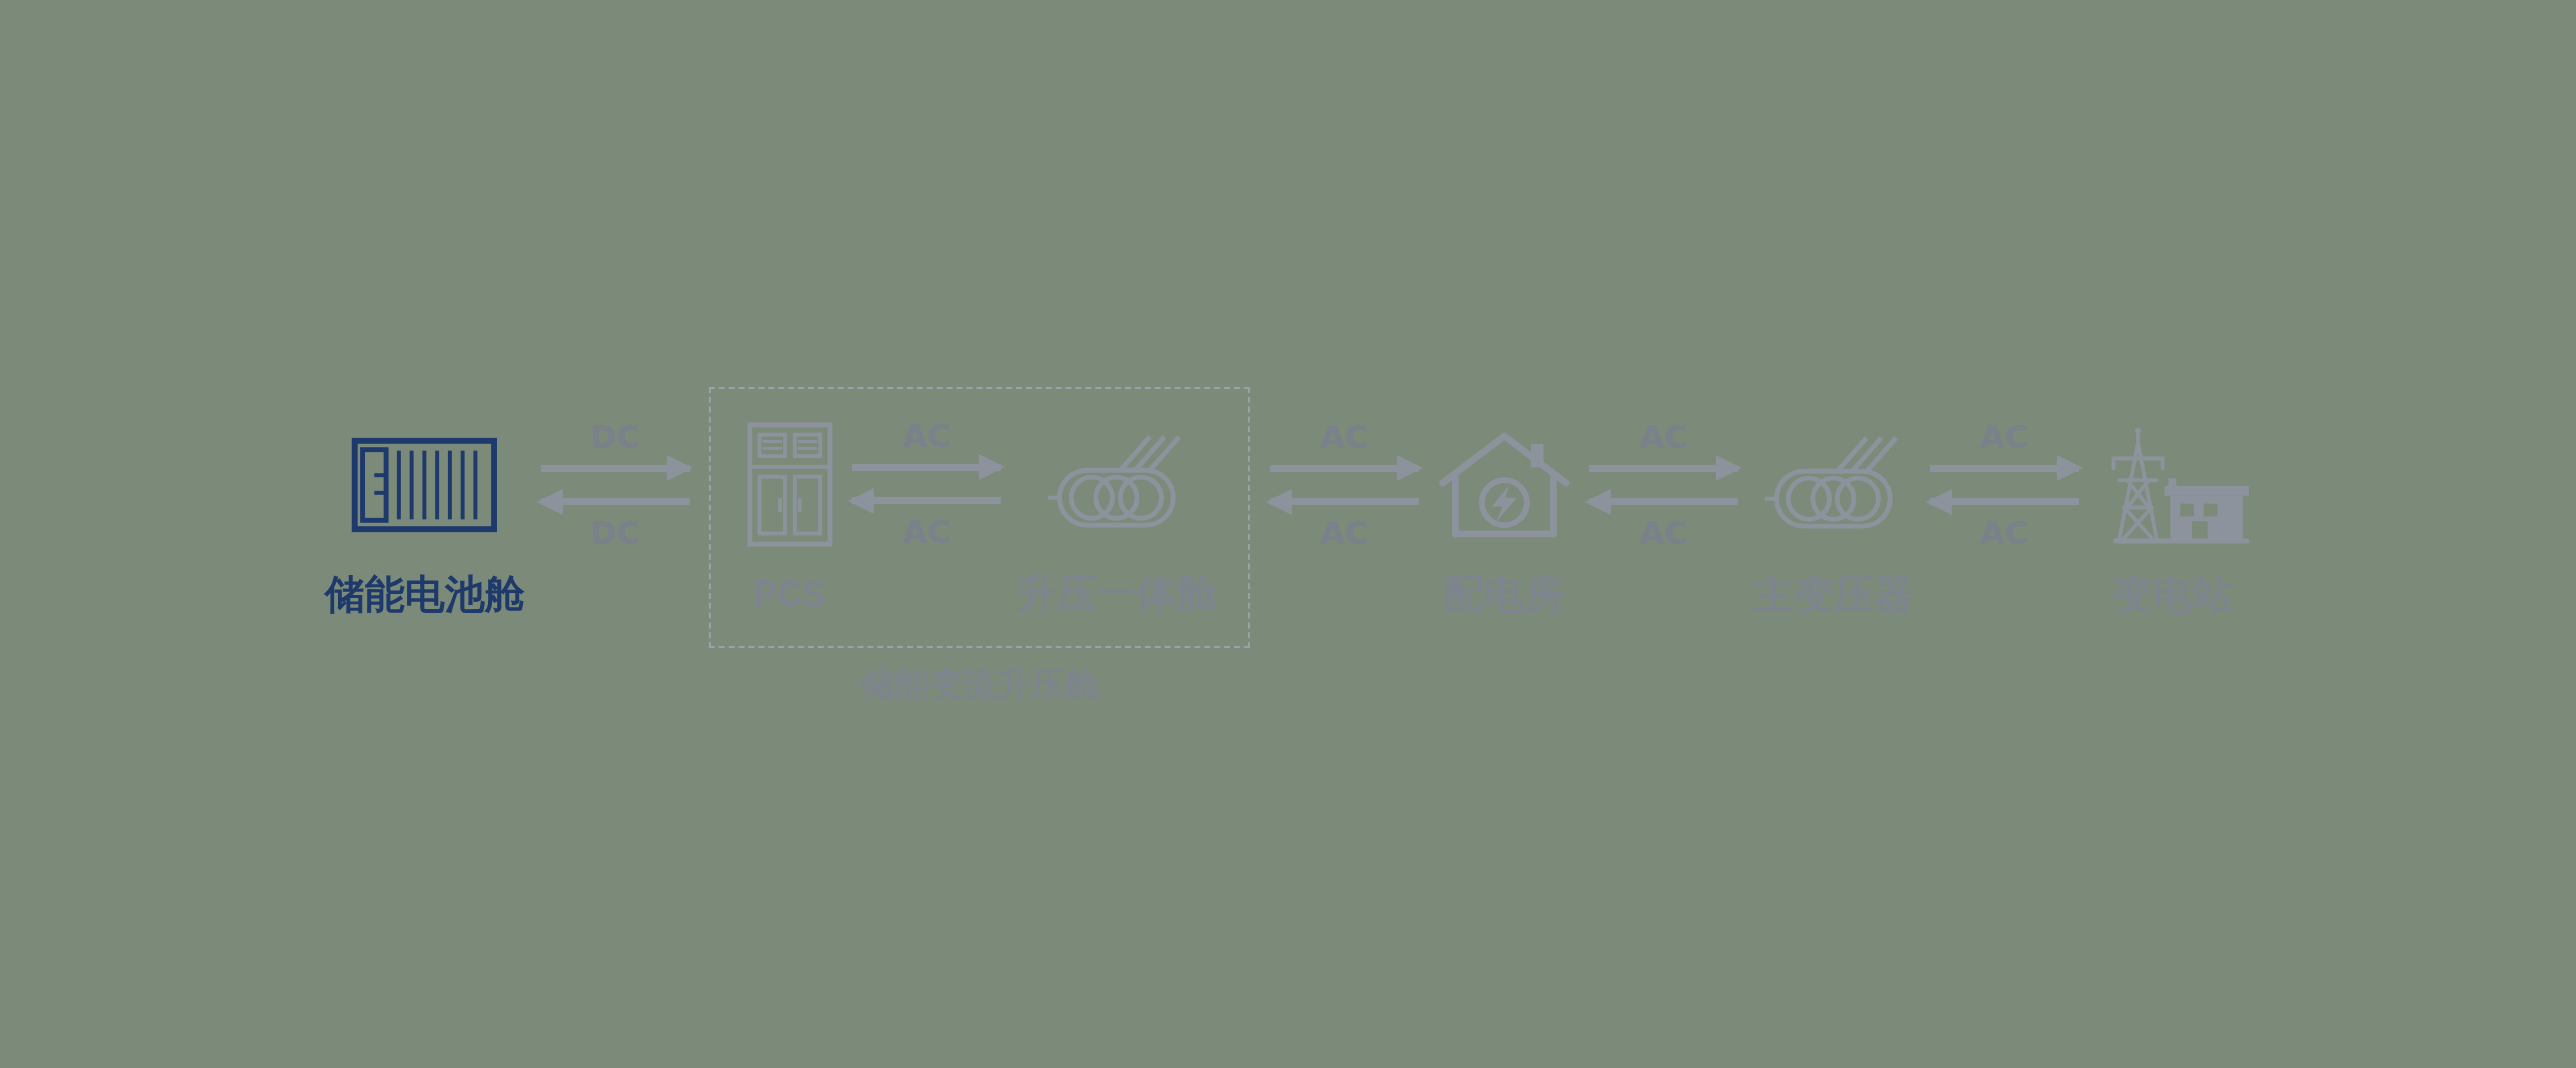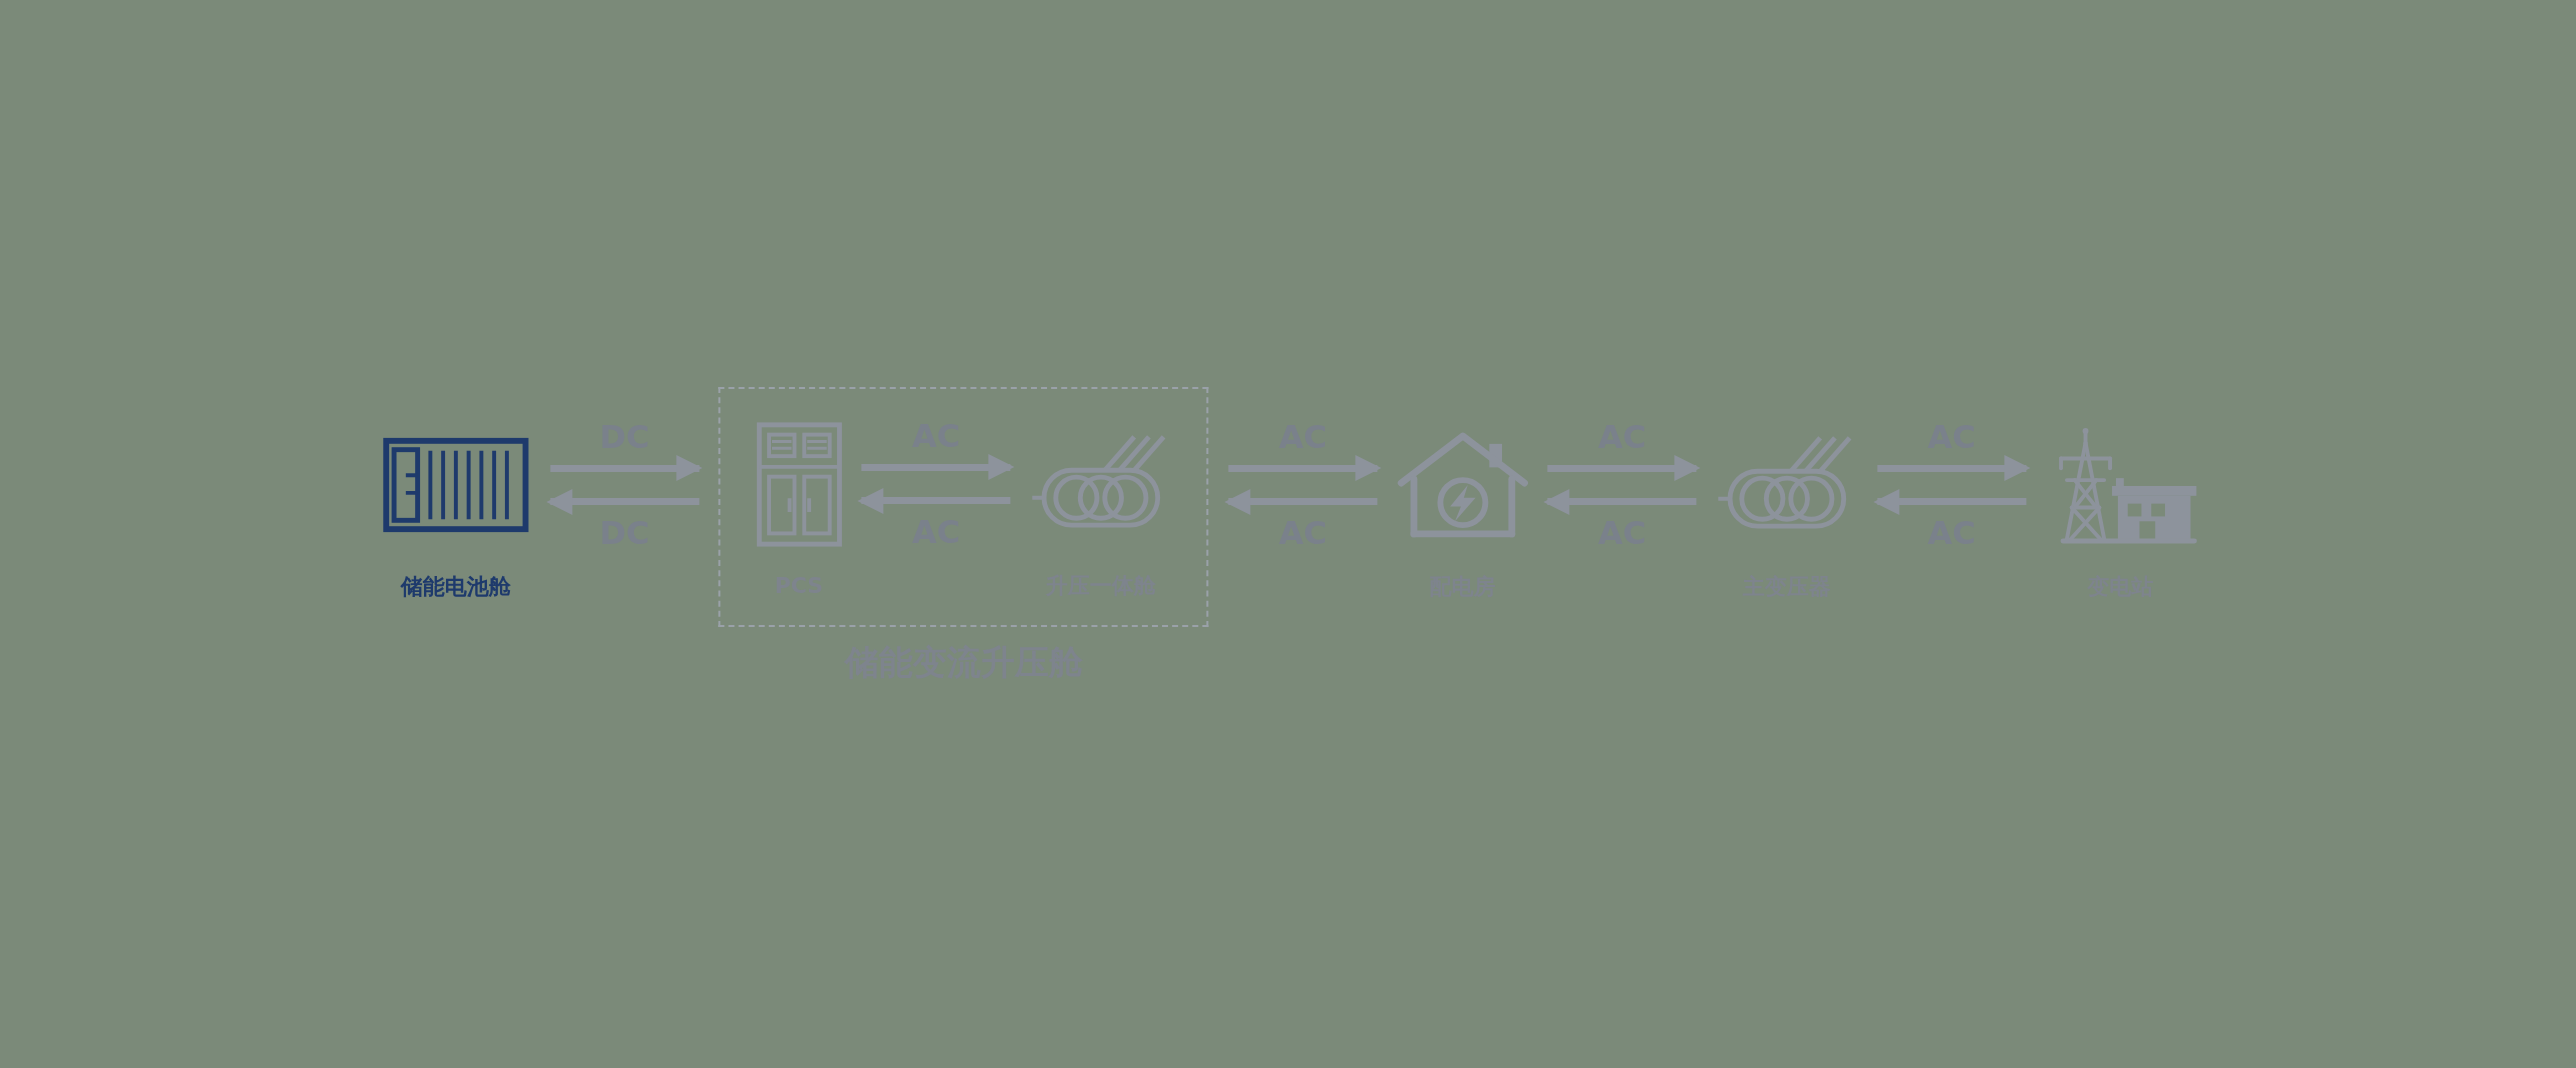--- a/index.html
+++ b/index.html
@@ -9,22 +9,22 @@
     font-family:"DejaVu Sans","Liberation Sans",sans-serif;
     position:relative;overflow:hidden;
   }
   .flow{
     position:absolute;top:404px;left:50%;transform:translateX(-50%);
     display:flex;align-items:flex-start;
   }
   .node{display:flex;flex-direction:column;align-items:center;margin:0 5.9px;}
   .icon-box{height:162px;display:flex;align-items:center;justify-content:center;}
   .node-label{
-    font-size:22px;font-weight:700;color:#7e848d;
-    margin-top:7.8px;white-space:nowrap;line-height:1.2;
+    font-size:40px;font-weight:700;color:#7e848d;
+    margin-top:7.8px;white-space:nowrap;line-height:1.2;font-family:Liberation Mono, monospace;
   }
   .node-label.primary{color:#1e3a6c;}
   .link{
     display:flex;flex-direction:column;align-items:center;justify-content:center;
     height:162px;margin:0 9.8px;
   }
   .lk-label{font-size:32px;font-weight:700;color:#7a818b;line-height:1;}
   .arrows{display:flex;flex-direction:column;gap:26.5px;margin:11.8px 0;}
   .arrow{position:relative;width:149px;height:6.9px;background:#8d939c;}
   .arrow.right::after{

